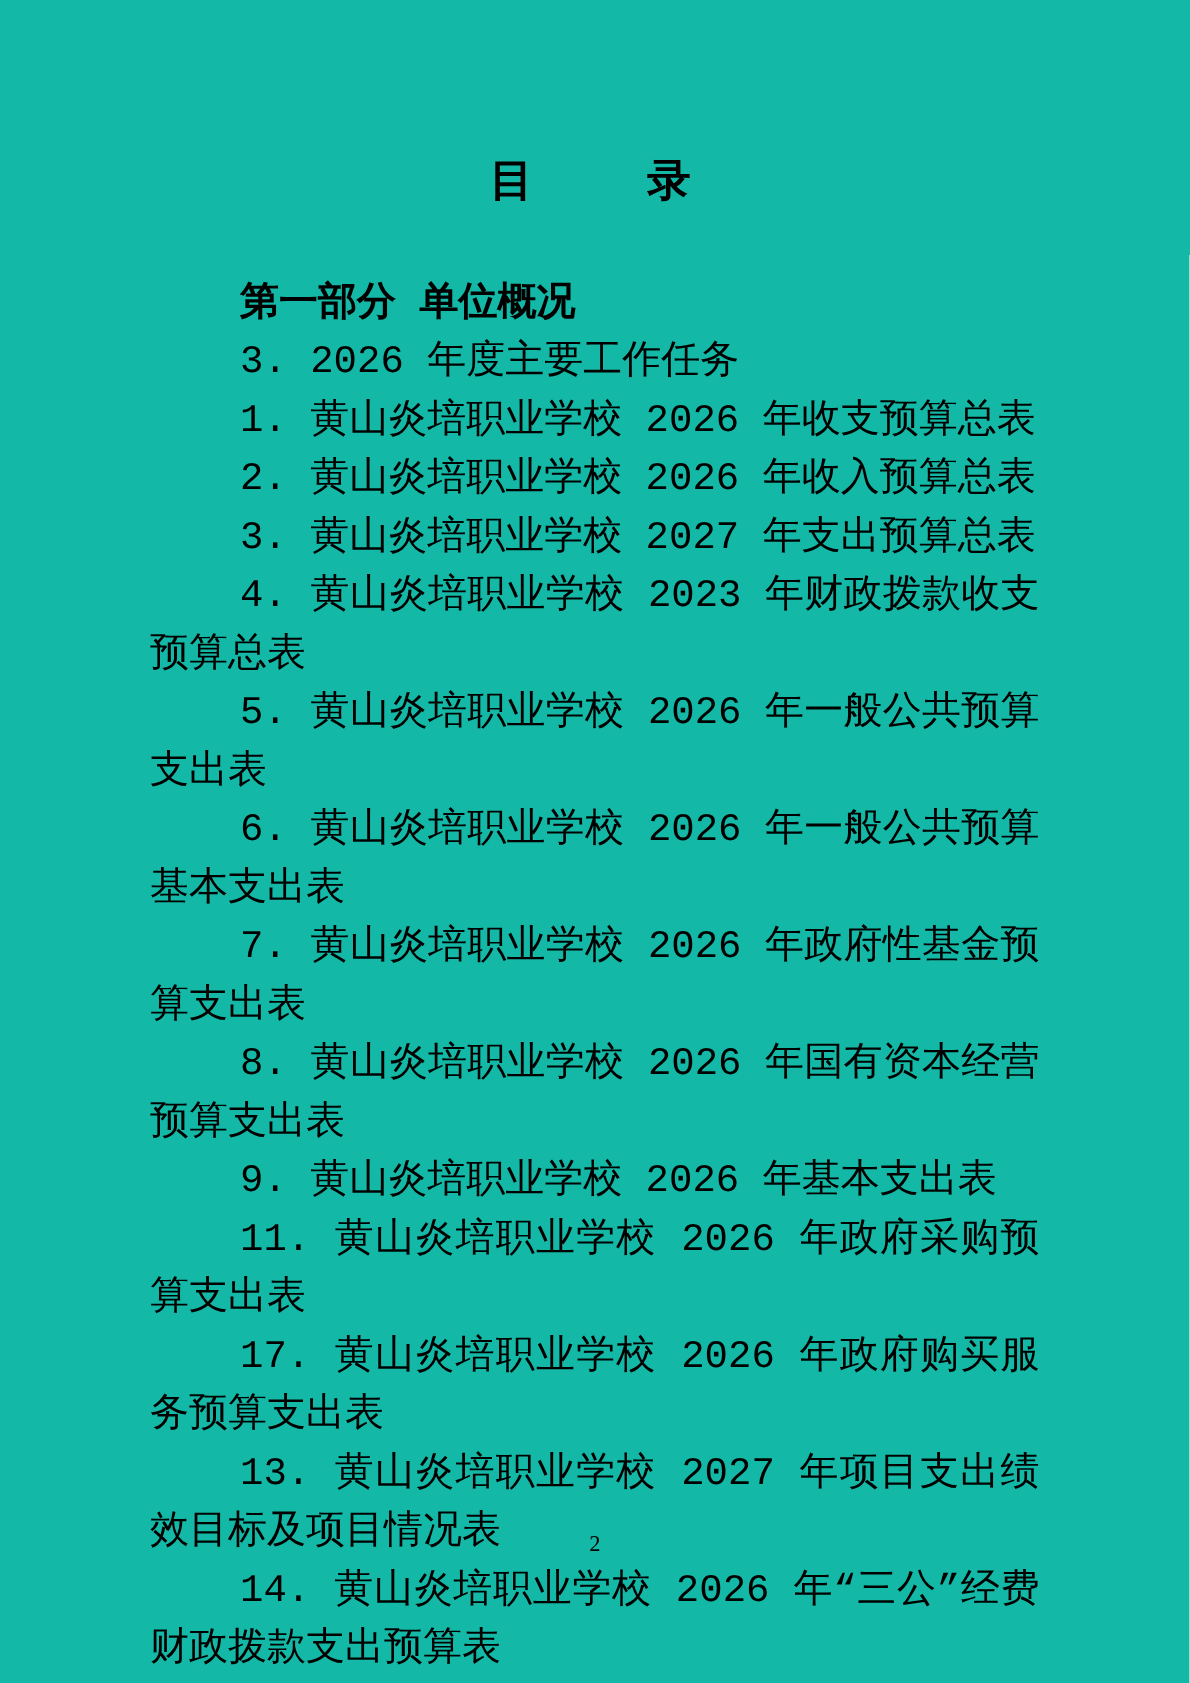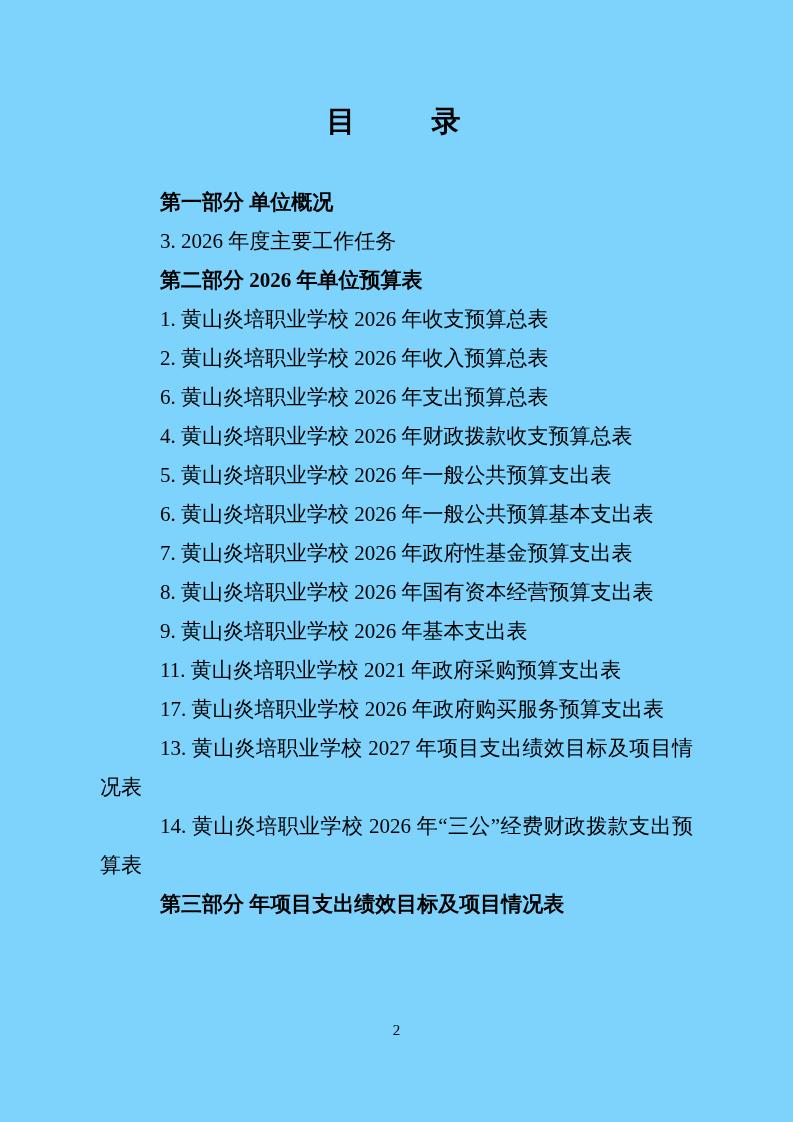--- a/index.html
+++ b/index.html
@@ -5,45 +5,46 @@
   html, body {
     margin: 0;
     padding: 0;
     background: #ffffff;
   }
   .page {
     position: relative;
     width: 793px;
     height: 1122px;
     margin: 0 auto;
-    background: #7dd3fc;
+    background: #14b8a6;
     color: #000000;
     font-family: "Liberation Serif", "DejaVu Serif", serif;
     overflow: hidden;
   }
   .doc-title {
     margin: 0;
     padding-top: 101px;
     text-align: center;
     font-size: 29px;
     line-height: 40px;
     font-weight: 700;
     letter-spacing: 6px;
     white-space: pre;
   }
   .toc {
     margin: 42px 100px 0 100px;
   }
   .toc p {
     margin: 0;
-    font-size: 21px;
+    font-size: 26px;
     line-height: 39px;
     text-indent: 60px;
     text-align: justify;
     font-weight: 400;
+    font-family: Liberation Mono, monospace;
   }
   .toc p.toc-heading {
     font-weight: 700;
   }
   .page-number {
     position: absolute;
     top: 1020px;
     left: 0;
     right: 0;
     text-align: center;
@@ -53,31 +54,30 @@
 </style>
 </head>
 <body>
 
 <div class="page">
   <h1 class="doc-title">目　　录</h1>
 
   <div class="toc">
       <p class="toc-heading">第一部分 单位概况</p>
       <p class="toc-item">3. 2026 年度主要工作任务</p>
-      <p class="toc-heading">第二部分 2026 年单位预算表</p>
       <p class="toc-item">1. 黄山炎培职业学校 2026 年收支预算总表</p>
       <p class="toc-item">2. 黄山炎培职业学校 2026 年收入预算总表</p>
-      <p class="toc-item">6. 黄山炎培职业学校 2026 年支出预算总表</p>
-      <p class="toc-item">4. 黄山炎培职业学校 2026 年财政拨款收支预算总表</p>
+      <p class="toc-item">3. 黄山炎培职业学校 2027 年支出预算总表</p>
+      <p class="toc-item">4. 黄山炎培职业学校 2023 年财政拨款收支预算总表</p>
       <p class="toc-item">5. 黄山炎培职业学校 2026 年一般公共预算支出表</p>
       <p class="toc-item">6. 黄山炎培职业学校 2026 年一般公共预算基本支出表</p>
       <p class="toc-item">7. 黄山炎培职业学校 2026 年政府性基金预算支出表</p>
       <p class="toc-item">8. 黄山炎培职业学校 2026 年国有资本经营预算支出表</p>
       <p class="toc-item">9. 黄山炎培职业学校 2026 年基本支出表</p>
-      <p class="toc-item">11. 黄山炎培职业学校 2021 年政府采购预算支出表</p>
+      <p class="toc-item">11. 黄山炎培职业学校 2026 年政府采购预算支出表</p>
       <p class="toc-item">17. 黄山炎培职业学校 2026 年政府购买服务预算支出表</p>
       <p class="toc-item">13. 黄山炎培职业学校 2027 年项目支出绩效目标及项目情况表</p>
       <p class="toc-item">14. 黄山炎培职业学校 2026 年“三公”经费财政拨款支出预算表</p>
       <p class="toc-heading">第三部分 年项目支出绩效目标及项目情况表</p>
     </div>
 
   <div class="page-number">2</div>
 </div>
 
 </body></html>

